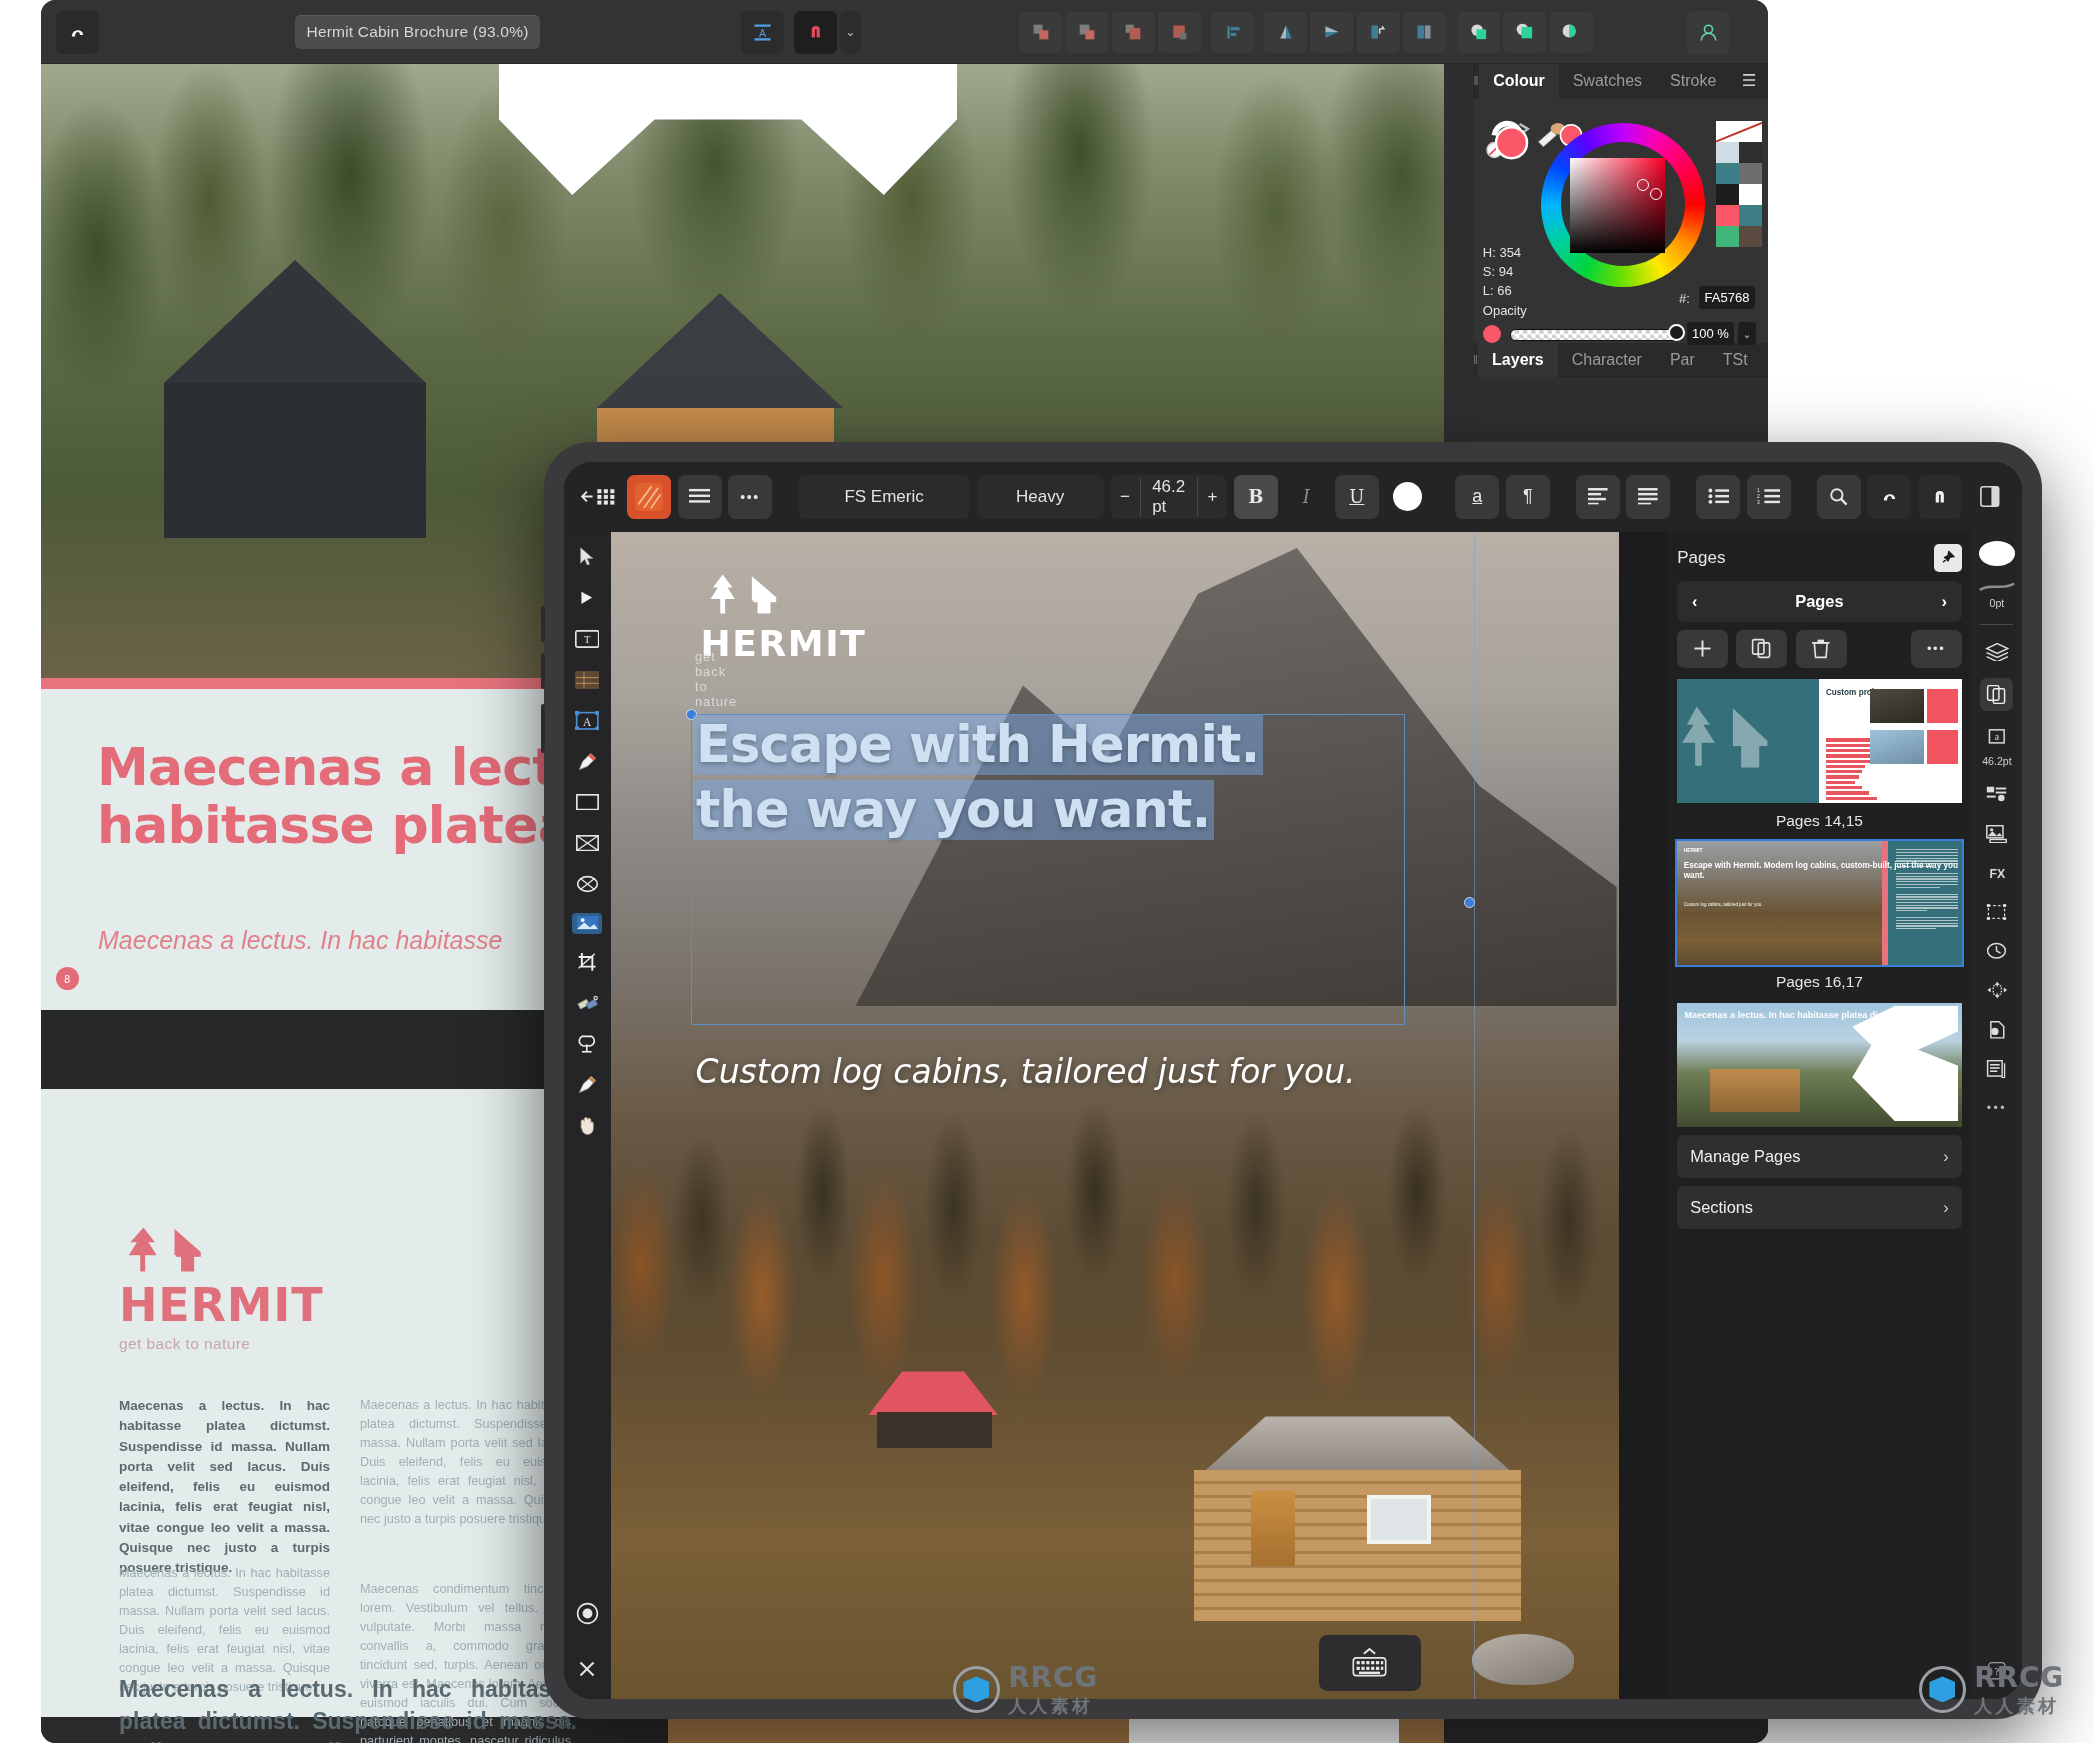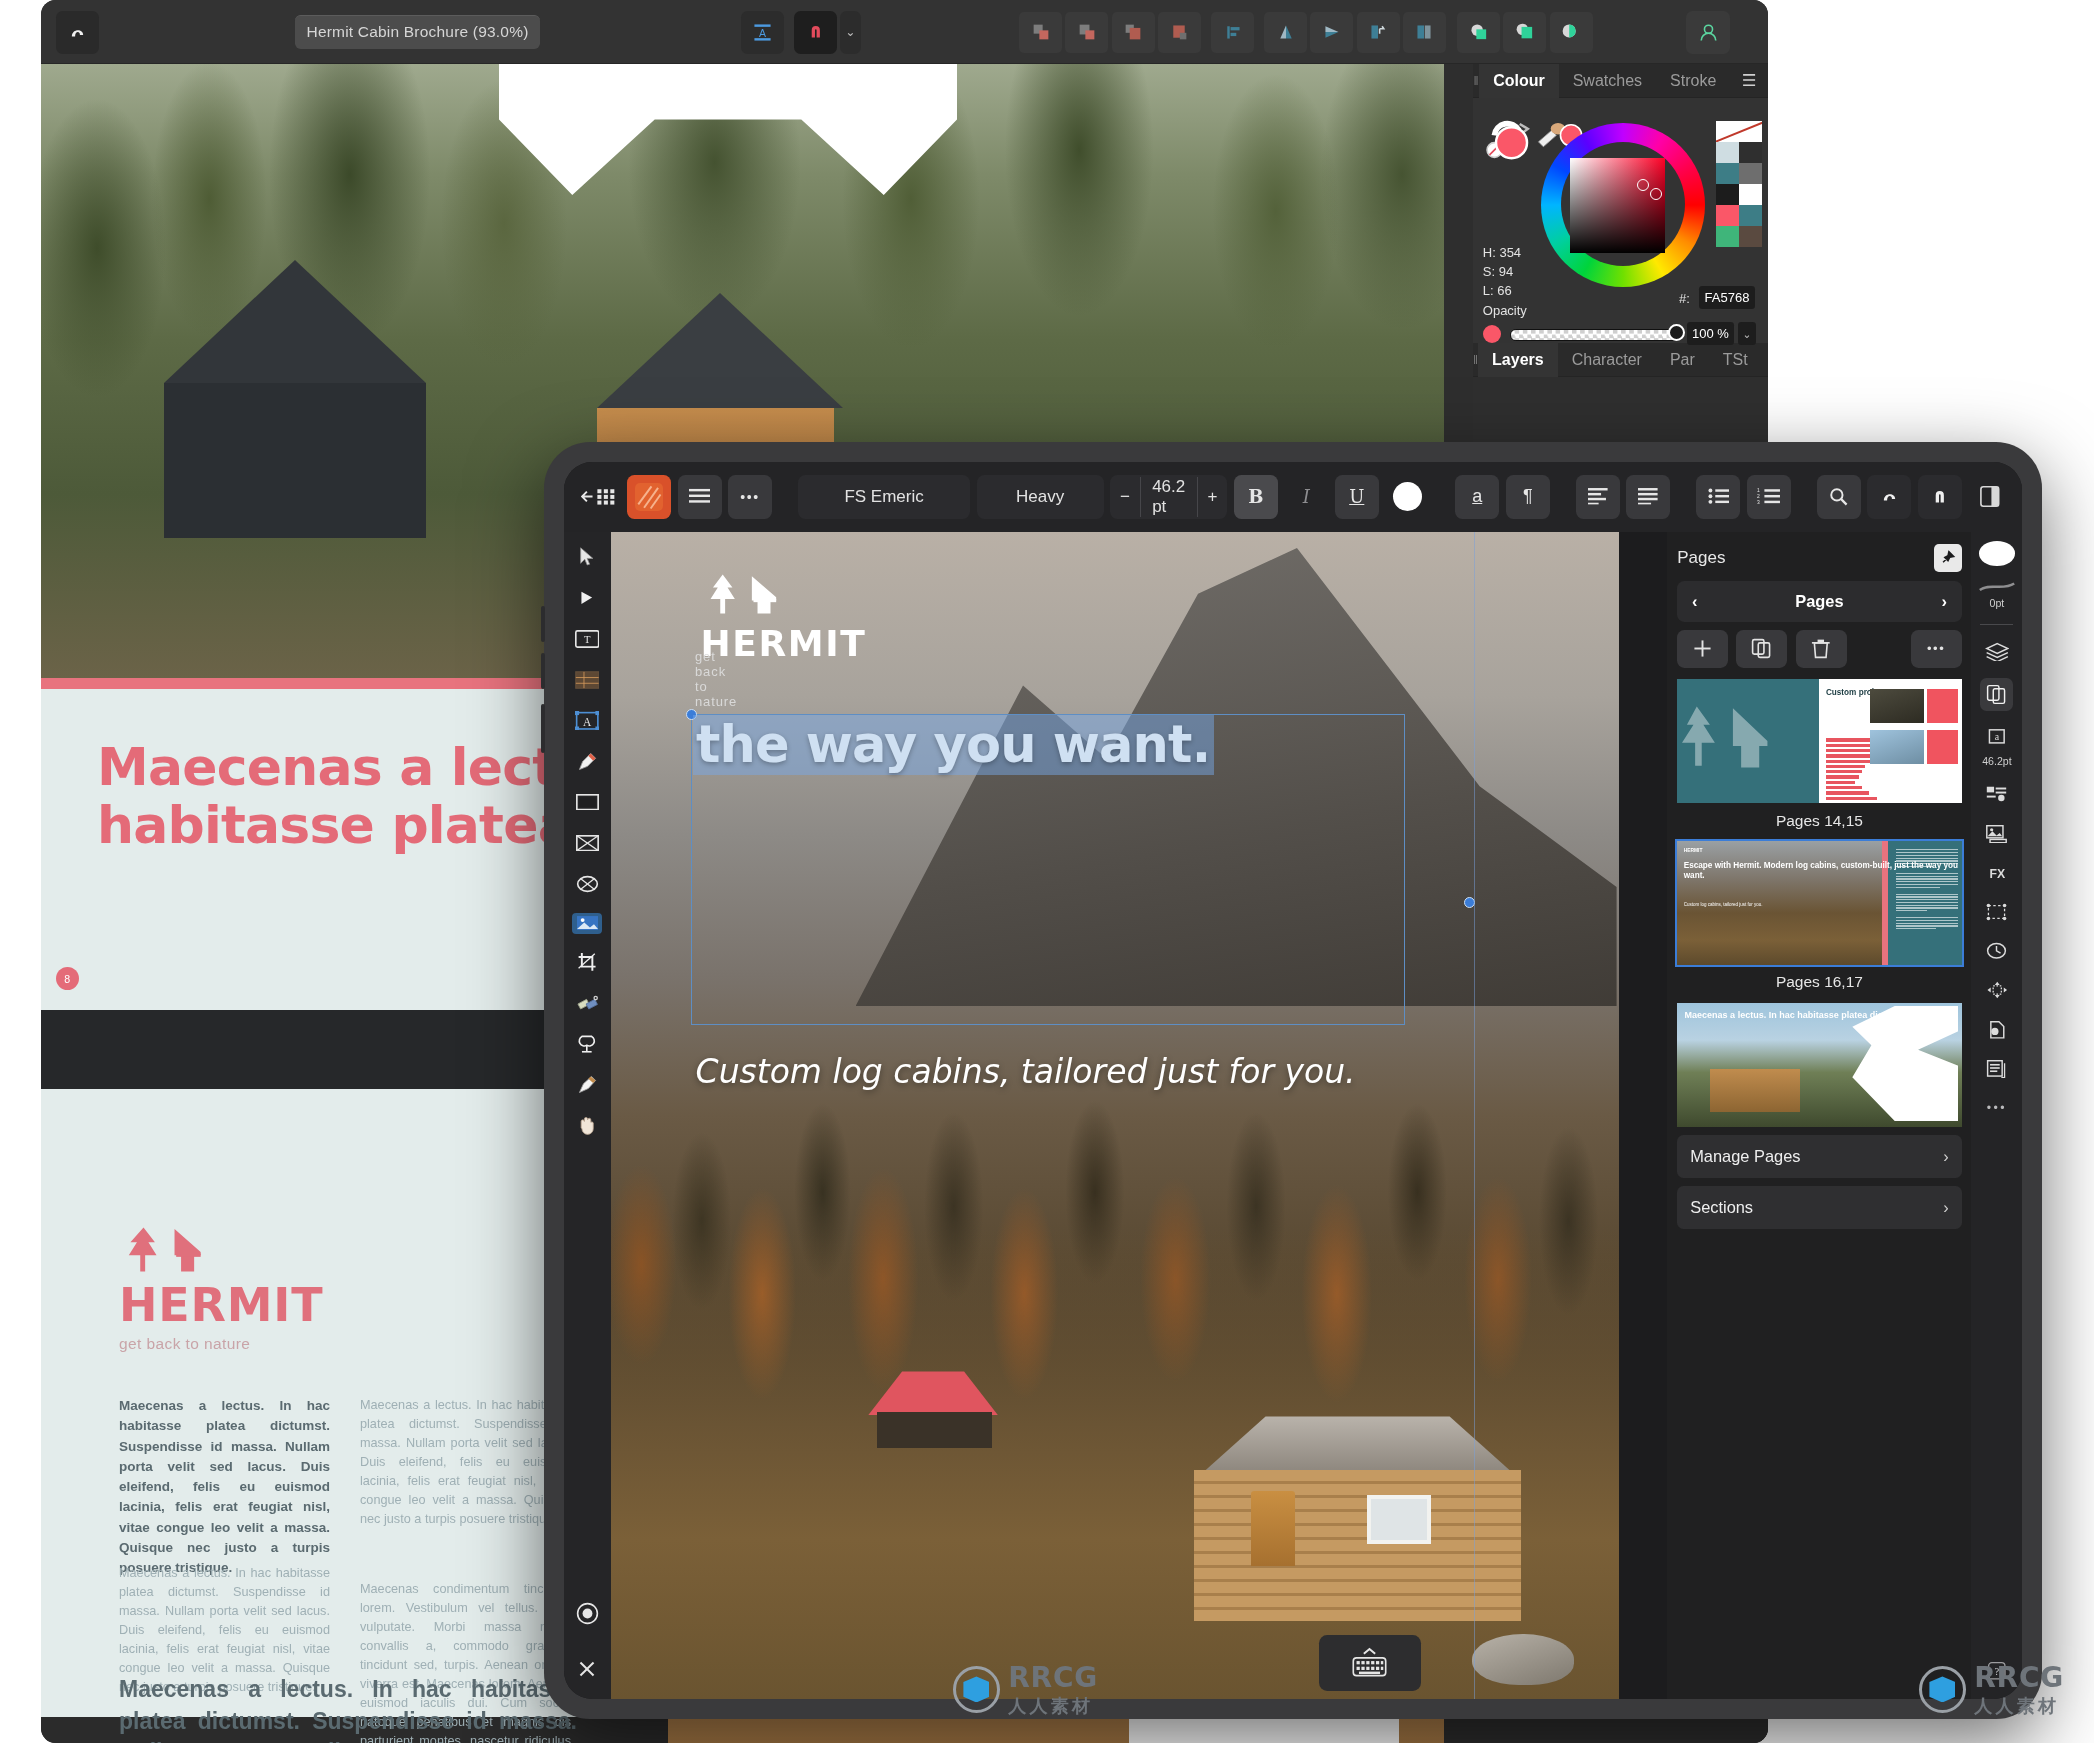--- a/index.html
+++ b/index.html
@@ -614,20 +614,21 @@
         <div class="cabin-roof-wood"></div>
         <div class="cabin-wood"></div>
       </div>
       <div id="white-shape-top"></div>
     </div>
 
     <div id="pink-bar"></div>
 
     <div id="pale-page">
       <div id="headline-red">Maecenas a lectus. In hac habitasse platea dictumst.</div>
+      <div id="headline-red-sub">Maecenas a lectus. In hac habitasse</div>
       <div id="circle-badge">8</div>
     </div>
 
     <div id="dark-band"></div>
 
     <div id="pale-page-2">
       <div id="logo-lower">
         <svg width="98" height="51" viewBox="0 0 120 62">
           <path d="M30 4 L44 22 H36 L46 38 H32 V58 H26 V38 H12 L22 22 H14 Z" fill="#e0707c"></path>
           <path d="M68 6 L100 34 V38 H92 V58 H76 V38 H68 V34 Z M80 40 h8 v18 h-8 Z" fill="#e0707c"></path>
@@ -1037,20 +1038,21 @@
         </svg>
         <div class="lw">HERMIT</div>
         <div class="lt">get back to nature</div>
       </div>
 
       <div id="headline-frame"></div>
       <div class="handle" style="left:75px; top:177px;"></div>
       <div class="handle" style="left:853px; top:365px;"></div>
 
       <div id="headline-block">
+        <div><span class="hl-line">Escape with Hermit.</span></div>
         <div><span class="hl-line">the way you want.</span></div>
       </div>
 
       <div id="sub-head">Custom log cabins, tailored just for you.</div>
       <div id="guide-v"></div>
 
       <div id="kbd-btn">
         <svg width="47" height="33" viewBox="0 0 58 40">
           <path d="M22 8 L29 2 L36 8" stroke="#e6e6e6" stroke-width="2.4" fill="none"></path>
           <rect x="9" y="13" width="40" height="22" rx="4" fill="none" stroke="#e6e6e6" stroke-width="2"></rect>

